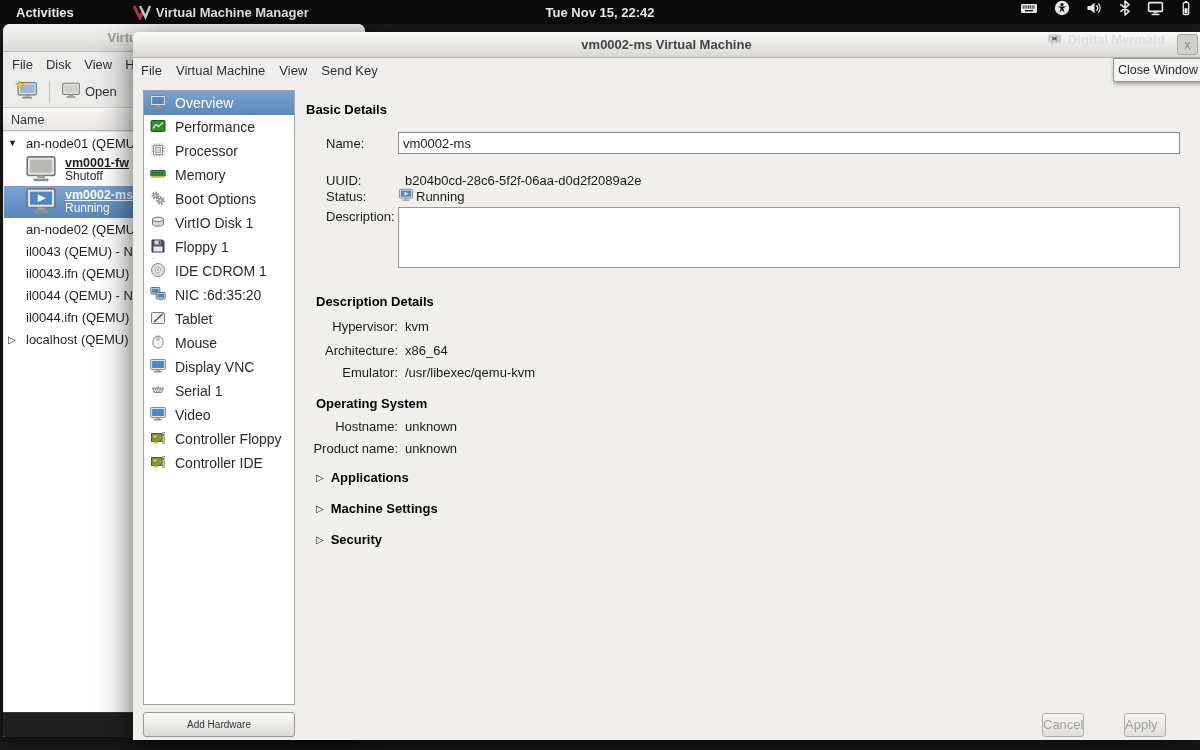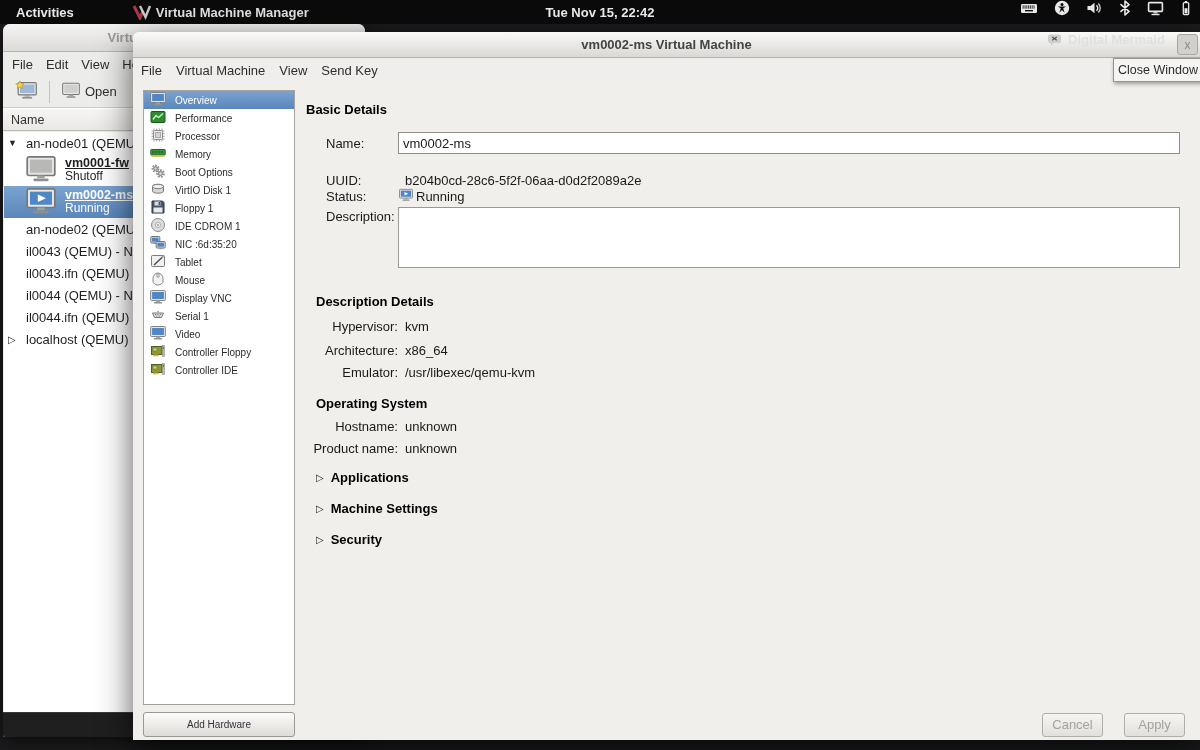--- a/index.html
+++ b/index.html
@@ -55,22 +55,22 @@
   .win-close { position:absolute; right:2px; top:2px; width:21px; height:21px; border-radius:3px;
                background:#d2d0cc; border:1px solid #aaa7a2; color:#8a8a88; font-size:12px;
                display:flex; align-items:center; justify-content:center; }
   .vm-menubar { height:24px; display:flex; align-items:center; gap:14px; padding-left:8px;
                 font-size:13px; color:#2e2e2e; background:#efeeec; }
   .vm-content { position:absolute; left:0; top:50px; right:0; bottom:0; background:#f0efec; }
 
   
   .hw-list { position:absolute; left:10px; top:8px; width:152px; height:615px; background:#fff;
              border:1px solid #a5a29c; overflow:hidden; }
-  .hw-item { height:18px; display:flex; align-items:center; gap:9px; padding-left:6px;
-             font-size:10px; color:#2b2b2b; white-space:nowrap; }
+  .hw-item { height:24px; display:flex; align-items:center; gap:9px; padding-left:6px;
+             font-size:14px; color:#2b2b2b; white-space:nowrap; }
   .hw-item.selected { background:linear-gradient(#7aa3d0,#5a86ba); color:#fff; }
   .hw-item svg { flex:0 0 auto; }
   .addhw-btn { position:absolute; left:10px; top:630px; width:152px; height:25px; border-radius:3px;
                border:1px solid #9b9892; background:linear-gradient(#fbfbfa,#dedcd8);
                font-size:10px; color:#333; text-align:center; line-height:23px; }
 
   
   .dp { position:absolute; font-size:13px; color:#1a1a1a; white-space:nowrap; }
   .heading { font-weight:bold; color:#000; }
   .lblL { position:absolute; left:193px; }
@@ -79,23 +79,23 @@
   .name-input { position:absolute; left:265px; top:50px; width:782px; height:22px; border:1px solid #8f8c87;
                 background:#fff; font:13px "Liberation Sans",sans-serif; padding:0 4px; color:#1a1a1a; }
   .desc-box { position:absolute; left:265px; top:125px; width:782px; height:61px; border:1px solid #9b9892;
               background:#fff; resize:none; font:13px "Liberation Sans",sans-serif; }
   .status-ic { position:absolute; left:266px; top:-1px; }
   .status-val { position:absolute; left:283px; }
   .expander-row { display:flex; align-items:center; gap:7px; }
   .exp-tri { font-size:10px; color:#222; }
   .exp-lbl { font-weight:bold; color:#000; }
 
-  .btm-btn { position:absolute; top:631px; width:61px; height:24px; border-radius:3px;
+  .btm-btn { position:absolute; top:631px; width:42px; height:24px; border-radius:3px;
              border:1px solid #b2afa9; background:linear-gradient(#f6f5f4,#e2e0dc);
-             color:#a3a29f; font-size:13px; text-align:center; line-height:22px; }
+             color:#a3a29f; font-size:13px; text-align:left; line-height:22px; }
   #cancel-btn { left:909px; } #apply-btn { left:991px; }
 
   
   .tooltip { position:absolute; left:1113px; top:58px; width:90px; height:24px; background:#f4f4f2;
              border:1px solid #98958f; box-shadow:1px 2px 4px rgba(0,0,0,.35); z-index:50;
              font-size:12.5px; color:#2e2e2e; text-align:center; line-height:22px; }
 </style>
 </head>
 <body>
 
@@ -181,21 +181,21 @@
           </span>
         <span>Digital Mermaid</span>
       </span>
     </div>
   </div>
 
   <div class="mgr">
     <div class="mgr-title">Virtual Machine Manager</div>
     <div class="mgr-menu">
       <span>File</span>
-      <span>Edit</span>
+      <span>Disk</span>
       <span>View</span>
       <span>Help</span>
     </div>
     <div class="mgr-tools">
       <span class="tool-btn">
           <span><svg width="22" height="20" viewBox="0 0 18 16">
     <rect x="2.6" y="2" width="14.8" height="10" rx="1" fill="#e6e6e4" stroke="#787876"></rect>
     <rect x="4.1" y="3.5" width="11.8" height="7" fill="#9fb8d8"></rect>
     <rect x="8" y="12" width="4" height="1.4" fill="#a0a09e"></rect>
               <rect x="6" y="13.6" width="8" height="1.4" fill="#8f8f8d"></rect>

